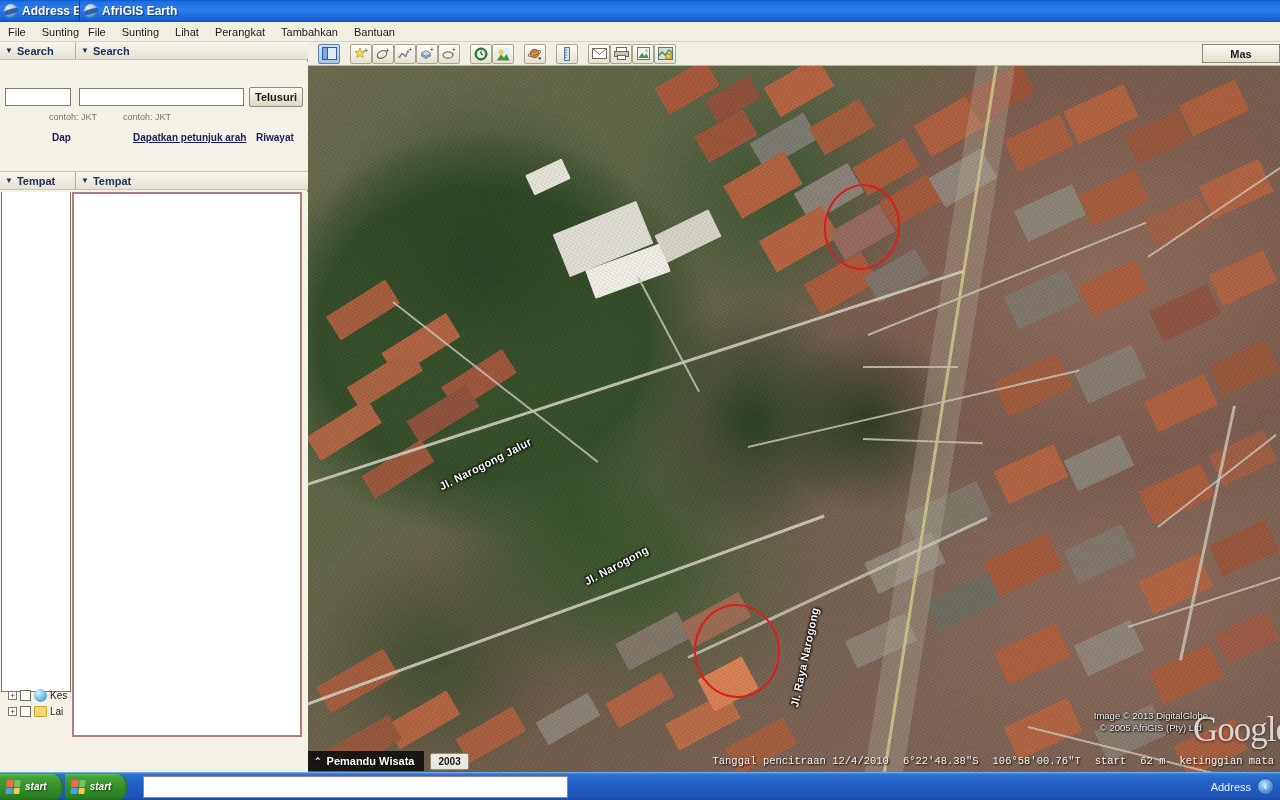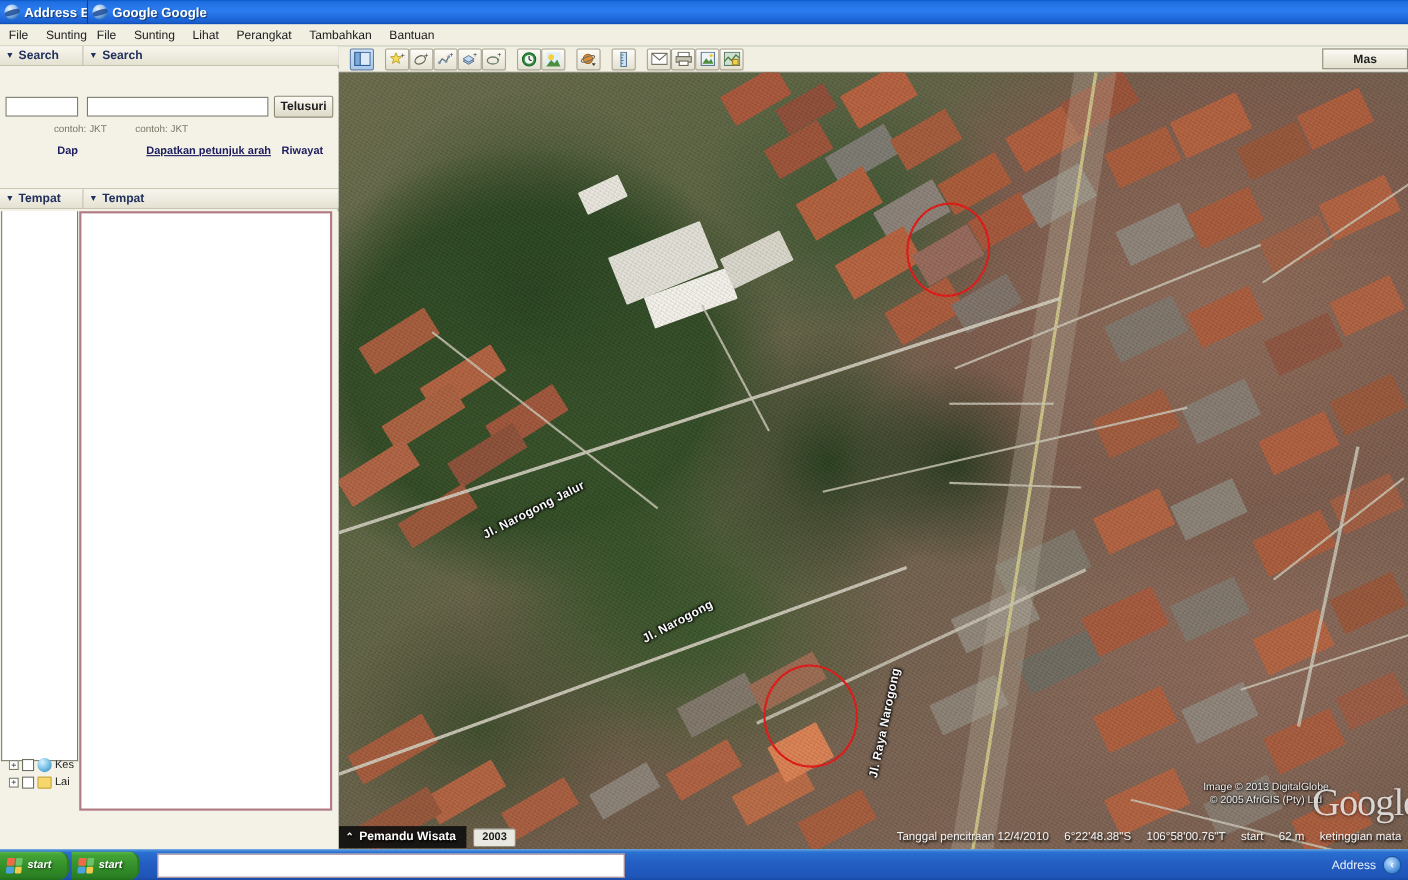--- a/index.html
+++ b/index.html
@@ -215,21 +215,21 @@
     pointer-events: auto; cursor: pointer;
   }
   .tour-chev { font-size: 9px; margin-right: 5px; }
   .hist-badge {
     margin-left: 6px; background: #e9e9e2; color: #1a1a1a; font-weight: bold;
     font-size: 10px; padding: 2px 7px; border: 1px solid #8d8d82; border-radius: 2px;
     text-shadow: none; pointer-events: auto; cursor: pointer;
   }
   .status-right {
     margin-left: auto; display: flex; gap: 14px;
-    padding-right: 6px; white-space: nowrap;
+    padding-right: 6px; white-space: nowrap; font-family: Liberation Mono, monospace;
   }
 
   
   .taskbar {
     position: absolute; left: 0; bottom: 0; width: 1280px; height: 28px;
     background: linear-gradient(to bottom, #3f8de0 0%, #2a6fd0 8%, #245fc4 40%, #1f55b8 88%, #1a4aa6 100%);
     border-top: 1px solid #6fa8ea; display: flex; align-items: center;
   }
   .start-btn {
     height: 26px; margin: 0 2px 0 0; padding: 0 14px 0 6px;
@@ -266,21 +266,21 @@
 </style>
 </head>
 <body>
 
 <div class="titlebar win1">
   <span class="ge-globe"></span>
   <span>Address Ea</span>
 </div>
 <div class="titlebar win2">
   <span class="ge-globe"></span>
-  <span>Google Google</span>
+  <span>AfriGIS Earth</span>
 </div>
 
 <div class="menubar m1">
   <div class="menu-item">File</div>
   <div class="menu-item">Sunting</div>
 </div>
 <div class="menubar m2">
   <div class="menu-item">File</div>
   <div class="menu-item">Sunting</div>
   <div class="menu-item">Lihat</div>

